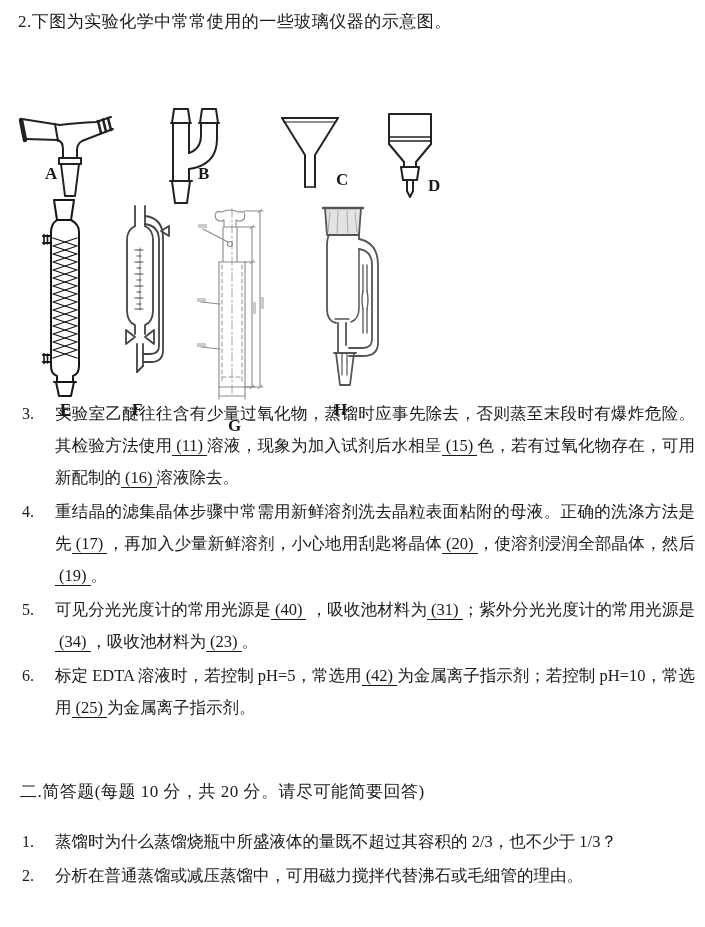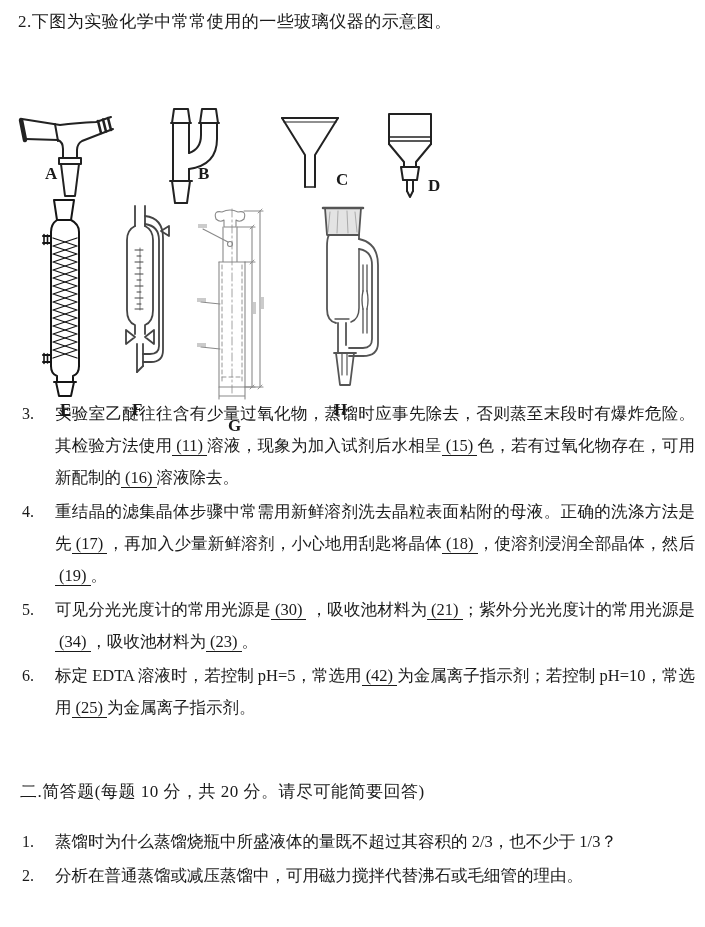--- a/index.html
+++ b/index.html
@@ -193,25 +193,25 @@
 
   </div>
 
   <div class="q-list">
     <div class="q-item">
       <div class="q-num">3.</div>
       <div class="q-text">实验室乙醚往往含有少量过氧化物，蒸馏时应事先除去，否则蒸至末段时有爆炸危险。其检验方法使用<span class="blank">(11)</span>溶液，现象为加入试剂后水相呈<span class="blank">(15)</span>色，若有过氧化物存在，可用新配制的<span class="blank">(16)</span>溶液除去。</div>
     </div>
     <div class="q-item">
       <div class="q-num">4.</div>
-      <div class="q-text">重结晶的滤集晶体步骤中常需用新鲜溶剂洗去晶粒表面粘附的母液。正确的洗涤方法是先<span class="blank">(17)</span>，再加入少量新鲜溶剂，小心地用刮匙将晶体<span class="blank">(18)</span>，使溶剂浸润全部晶体，然后<span class="blank">(19)</span>。</div>
+      <div class="q-text">重结晶的滤集晶体步骤中常需用新鲜溶剂洗去晶粒表面粘附的母液。正确的洗涤方法是先<span class="blank">(17)</span>，再加入少量新鲜溶剂，小心地用刮匙将晶体<span class="blank">(20)</span>，使溶剂浸润全部晶体，然后<span class="blank">(19)</span>。</div>
     </div>
     <div class="q-item">
       <div class="q-num">5.</div>
-      <div class="q-text">可见分光光度计的常用光源是<span class="blank">(30)</span>&nbsp;，吸收池材料为<span class="blank">(21)</span>；紫外分光光度计的常用光源是<span class="blank">(34)</span>，吸收池材料为<span class="blank">(23)</span>。</div>
+      <div class="q-text">可见分光光度计的常用光源是<span class="blank">(40)</span>&nbsp;，吸收池材料为<span class="blank">(31)</span>；紫外分光光度计的常用光源是<span class="blank">(34)</span>，吸收池材料为<span class="blank">(23)</span>。</div>
     </div>
     <div class="q-item">
       <div class="q-num">6.</div>
       <div class="q-text">标定 EDTA 溶液时，若控制 pH=5，常选用<span class="blank">(42)</span>为金属离子指示剂；若控制 pH=10，常选用<span class="blank">(25)</span>为金属离子指示剂。</div>
     </div>
   </div>
 
   <div class="section2-heading">二.简答题(每题 10 分，共 20 分。请尽可能简要回答)</div>
 
   <div class="sa-list">

